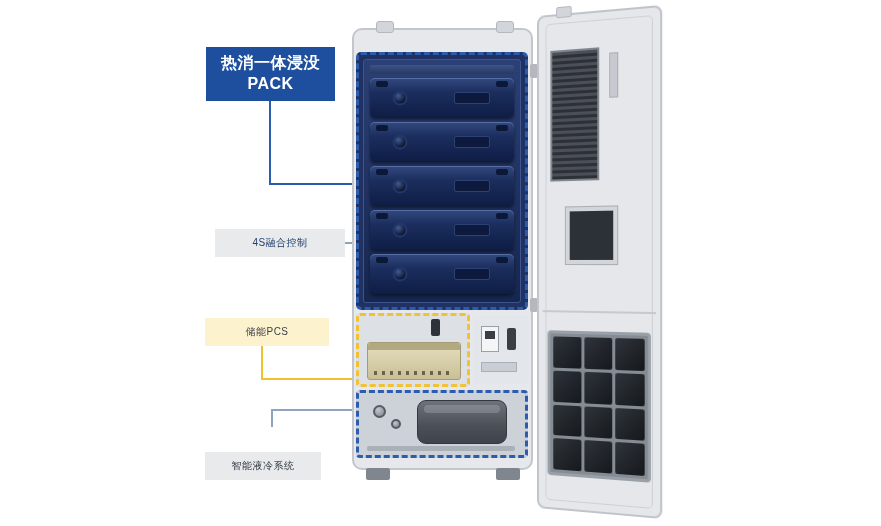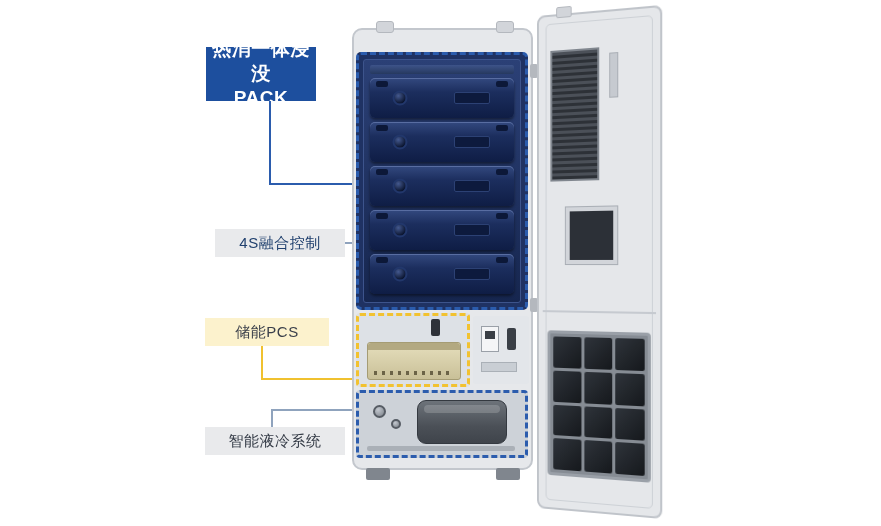--- a/index.html
+++ b/index.html
@@ -1,29 +1,29 @@
 <!DOCTYPE html>
 <html style="--pack-label-bg: #1d4f9e; --pack-label-text: #ffffff; --control-label-bg: #e9eaec; --control-label-text: #20406e; --pcs-label-bg: #fcf2cd; --pcs-label-text: #3a3f4a; --cooling-label-bg: #e9eaec; --cooling-label-text: #333a45; --pack-outline: #2b5cad; --pcs-outline: #f2c230; --cooling-outline: #2b5cad; --pack-connector: #2b5cad; --control-connector: #8fa3bd; --pcs-connector: #f0c12f; --cooling-connector: #8fa3bd;"><head>
 <meta charset="utf-8">
 <style>
   html,body{margin:0;padding:0;background:#ffffff;}
   .stage{position:relative;width:881px;height:526px;background:#ffffff;overflow:hidden;
          font-family:"Liberation Sans",sans-serif;}
 
   
   .label{position:absolute;display:flex;align-items:center;justify-content:center;
-         text-align:center;font-size:15px;letter-spacing:.5px;}
-  .pack-label{left:206px;top:47px;width:110px;height:54px;flex-direction:column;
+         text-align:center;font-size:10px;letter-spacing:.5px;}
+  .pack-label{left:206px;top:47px;width:129px;height:54px;flex-direction:column;
          background:var(--pack-label-bg,#1d4f9e);color:var(--pack-label-text,#ffffff);
-         font-weight:700;font-size:19px;line-height:1.3;}
+         font-weight:700;font-size:16px;line-height:1.3;}
   .control-label{left:215px;top:229px;width:130px;height:28px;
          background:var(--control-label-bg,#e9eaec);color:var(--control-label-text,#20406e);}
   .pcs-label{left:205px;top:318px;width:124px;height:28px;
          background:var(--pcs-label-bg,#fcf2cd);color:var(--pcs-label-text,#3a3f4a);}
-  .cooling-label{left:205px;top:427px;width:140px;height:28px;
+  .cooling-label{left:205px;top:452px;width:116px;height:28px;
          background:var(--cooling-label-bg,#e9eaec);color:var(--cooling-label-text,#333a45);}
 
   
   .conn{position:absolute;}
   .pack-conn-v{left:269px;top:101px;width:2px;height:84px;background:var(--pack-connector,#2b5cad);}
   .pack-conn-h{left:269px;top:183px;width:88px;height:2px;background:var(--pack-connector,#2b5cad);}
   .control-conn-h{left:345px;top:242px;width:13px;height:2px;background:var(--control-connector,#8fa3bd);}
   .pcs-conn-v{left:261px;top:346px;width:2px;height:34px;background:var(--pcs-connector,#f0c12f);}
   .pcs-conn-h{left:261px;top:378px;width:101px;height:2px;background:var(--pcs-connector,#f0c12f);}
   .cooling-conn-v{left:271px;top:409px;width:2px;height:18px;background:var(--cooling-connector,#8fa3bd);}

